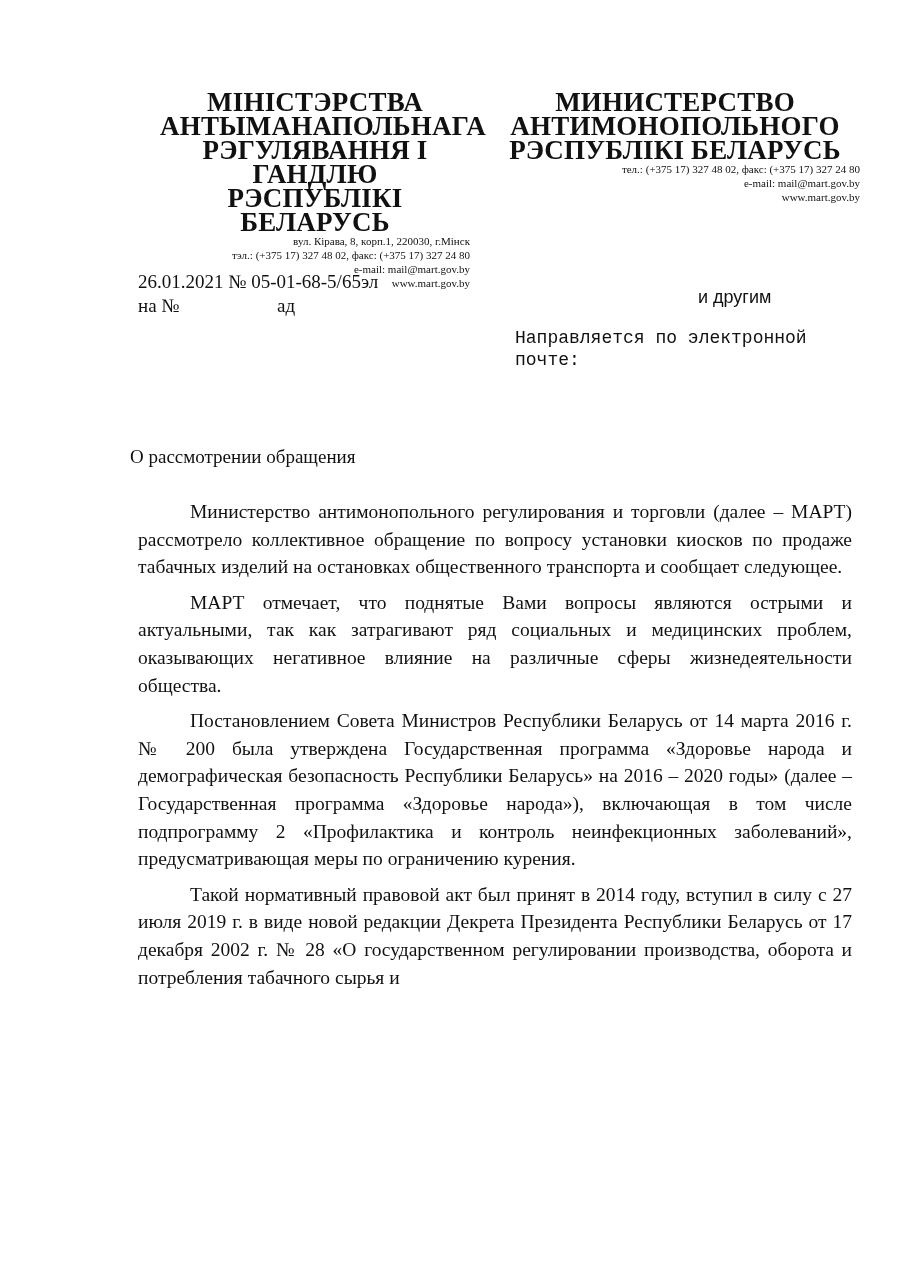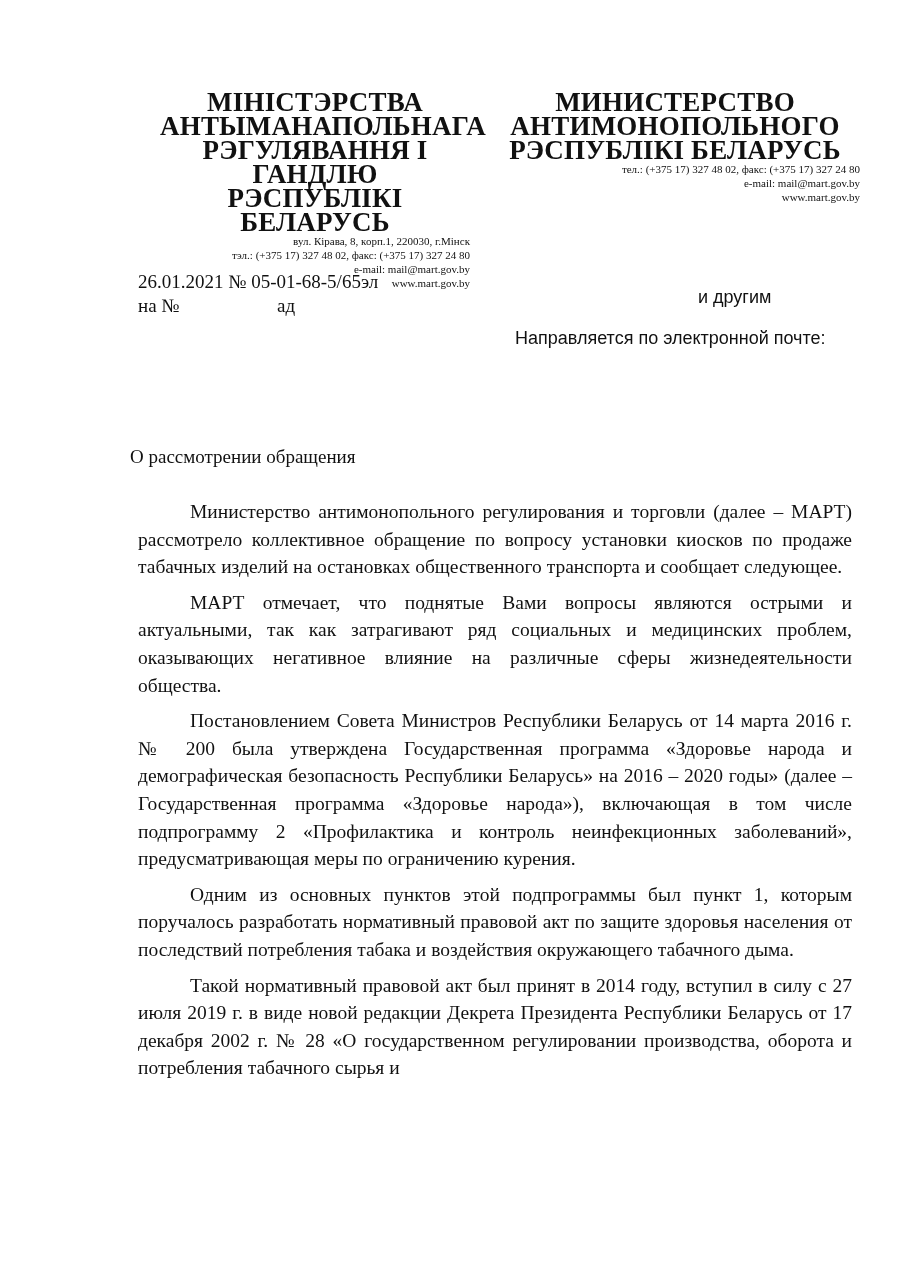--- a/index.html
+++ b/index.html
@@ -6,21 +6,21 @@
   body { width:905px; height:1280px; position:relative; overflow:hidden; color:#111; }
   .head { position:absolute; top:90px; text-align:center; }
   .head-by { left:160px; width:310px; }
   .head-ru { left:490px; width:370px; }
   .head .title { font-family:Liberation Serif, serif; font-weight:bold; font-size:27px; line-height:24px; letter-spacing:0.2px; }
   .head .addr { font-family:"Liberation Serif", serif; font-size:11px; line-height:14px;text-align:right; }
   .reg { position:absolute; left:138px; top:270px; font-family:"Liberation Serif", serif; font-size:19px; line-height:24px; }
   .reg .row2 { position:relative; }
   .reg .ad { position:absolute; left:139px; }
   .recipient { position:absolute; left:685px; top:287px; font-family:Liberation Sans, sans-serif; font-size:18px;margin-left:13px; }
-  .delivery { position:absolute; left:515px; top:327px; width:320px; font-family:Liberation Sans, sans-serif; font-size:18px; line-height:22px; }
+  .delivery { position:absolute; left:515px; top:327px; width:320px; font-family:Liberation Mono, monospace; font-size:18px; line-height:22px; }
   .subject { position:absolute; left:130px; top:446px; font-family:"Liberation Serif", serif; font-size:19px; }
   .body { position:absolute; left:130px; top:490px; width:730px; font-family:"Liberation Serif", serif; font-size:19.5px; line-height:27.6px; }
   .body p { margin:8px; text-align:justify; text-indent:52px; }
 </style>
 </head>
 <body>
 
 <div class="head head-by">
   <div class="title">МІНІСТЭРСТВА</div>
   <div class="title">АНТЫМАНАПОЛЬНАГА</div>
@@ -51,15 +51,14 @@
 
 <div class="recipient">и другим</div>
 <div class="delivery">Направляется по электронной почте:</div>
 
 <div class="subject">О рассмотрении обращения</div>
 
 <div class="body">
   <p>Министерство антимонопольного регулирования и торговли (далее – МАРТ) рассмотрело коллективное обращение по вопросу установки киосков по продаже табачных изделий на остановках общественного транспорта и сообщает следующее.</p>
   <p>МАРТ отмечает, что поднятые Вами вопросы являются острыми и актуальными, так как затрагивают ряд социальных и медицинских проблем, оказывающих негативное влияние на различные сферы жизнедеятельности общества.</p>
   <p>Постановлением Совета Министров Республики Беларусь от 14 марта 2016 г. № 200 была утверждена Государственная программа «Здоровье народа и демографическая безопасность Республики Беларусь» на 2016 – 2020 годы» (далее – Государственная программа «Здоровье народа»), включающая в том числе подпрограмму 2 «Профилактика и контроль неинфекционных заболеваний», предусматривающая меры по ограничению курения.</p>
-  <p>Одним из основных пунктов этой подпрограммы был пункт 1, которым поручалось разработать нормативный правовой акт по защите здоровья населения от последствий потребления табака и воздействия окружающего табачного дыма.</p>
   <p>Такой нормативный правовой акт был принят в 2014 году, вступил в силу с 27 июля 2019 г. в виде новой редакции Декрета Президента Республики Беларусь от 17 декабря 2002 г. № 28 «О государственном регулировании производства, оборота и потребления табачного сырья и</p>
 </div>
 
 </body></html>

